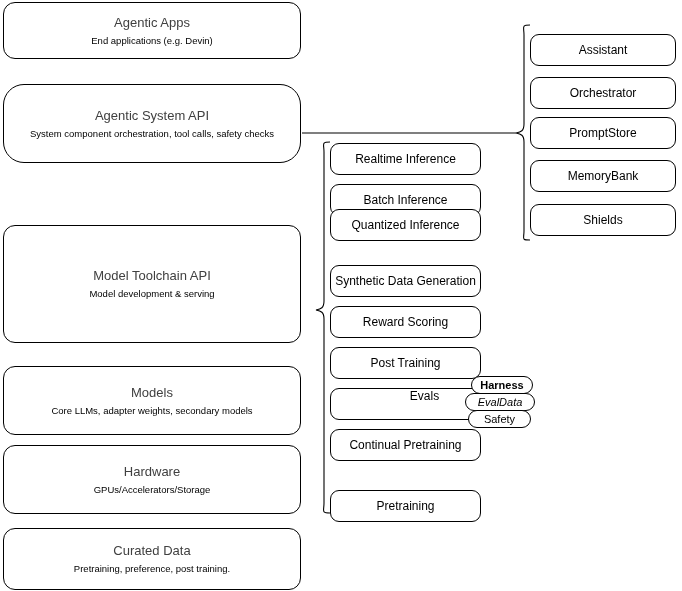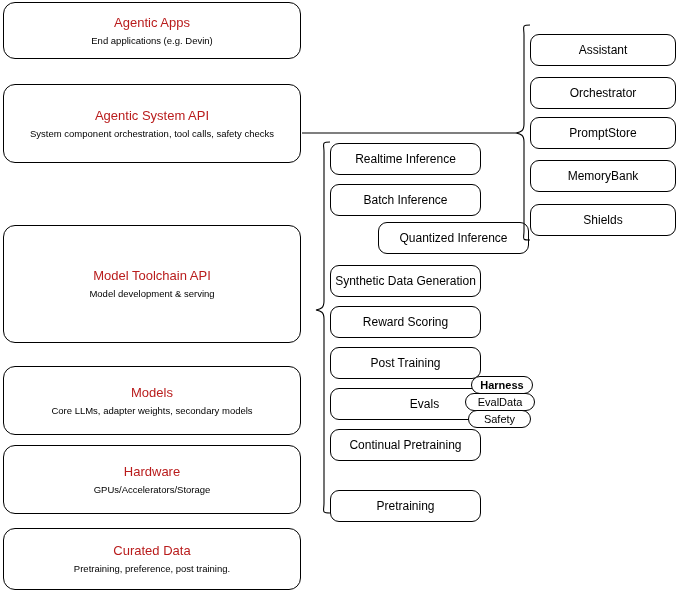--- a/index.html
+++ b/index.html
@@ -27,21 +27,21 @@
     text-align: center;
   }
   
   .layer {
     border-radius: 12px;
     left: 3px;
     width: 298px;
   }
   .layer .title {
     font-size: 13px;
-    color: #b91c1c;
+    color: #404040;
     line-height: 16px;
   }
   .layer .subtitle {
     font-size: 9.5px;
     color: #000000;
     line-height: 13px;
     margin-top: 3px;
   }
   
   .item {
@@ -56,21 +56,21 @@
   }
   .right {
     left: 530px;
     width: 146px;
   }
   .item .label {
     font-size: 12px;
     line-height: 15px;
   }
   .item.offset-label {
-    justify-content: center;
+    justify-content: flex-start;
     padding-left: 38px;
   }
   
   .pill {
     position: absolute;
     box-sizing: border-box;
     border: 1px solid #000000;
     background: #ffffff;
     border-radius: 10px;
     height: 18px;
@@ -121,21 +121,21 @@
              C 321 311, 324 312, 324 319
              L 324 503
              C 324 511, 321 513, 330 513"></path>
   </svg>
 
   <div class="node layer" style="top:2px; height:57px;">
     <div class="title">Agentic Apps</div>
     <div class="subtitle">End applications (e.g. Devin)</div>
   </div>
 
-  <div class="node layer" style="top:84px; height:79px;">
+  <div class="node layer" style="top:84px; height:79px;border-radius:21px;">
     <div class="title">Agentic System API</div>
     <div class="subtitle">System component orchestration, tool calls, safety checks</div>
   </div>
 
   <div class="node layer" style="top:225px; height:118px;">
     <div class="title">Model Toolchain API</div>
     <div class="subtitle">Model development &amp; serving</div>
   </div>
 
   <div class="node layer" style="top:366px; height:69px;">
@@ -154,21 +154,21 @@
   </div>
 
   <div class="node item mid" style="top:143px;">
     <div class="label">Realtime Inference</div>
   </div>
 
   <div class="node item mid" style="top:184px;">
     <div class="label">Batch Inference</div>
   </div>
 
-  <div class="node item mid" style="top:222px;margin-left:48px;">
+  <div class="node item mid" style="top:209px;">
     <div class="label">Quantized Inference</div>
   </div>
 
   <div class="node item mid" style="top:265px;">
     <div class="label">Synthetic Data Generation</div>
   </div>
 
   <div class="node item mid" style="top:306px;">
     <div class="label">Reward Scoring</div>
   </div>
@@ -185,21 +185,21 @@
     <div class="label">Continual Pretraining</div>
   </div>
 
   <div class="node item mid" style="top:490px;">
     <div class="label">Pretraining</div>
   </div>
 
   <div class="pill" style="left:471px; top:376px; width:62px;font-weight:bold;">
     <span>Harness</span>
   </div>
-  <div class="pill" style="left:465px; top:393px; width:70px;">
+  <div class="pill" style="left:465px; top:393px; width:70px;font-style:italic;">
     <span>EvalData</span>
   </div>
   <div class="pill" style="left:468px; top:410px; width:63px;">
     <span>Safety</span>
   </div>
 
   <div class="node item right" style="top:34px;">
     <div class="label">Assistant</div>
   </div>
 

